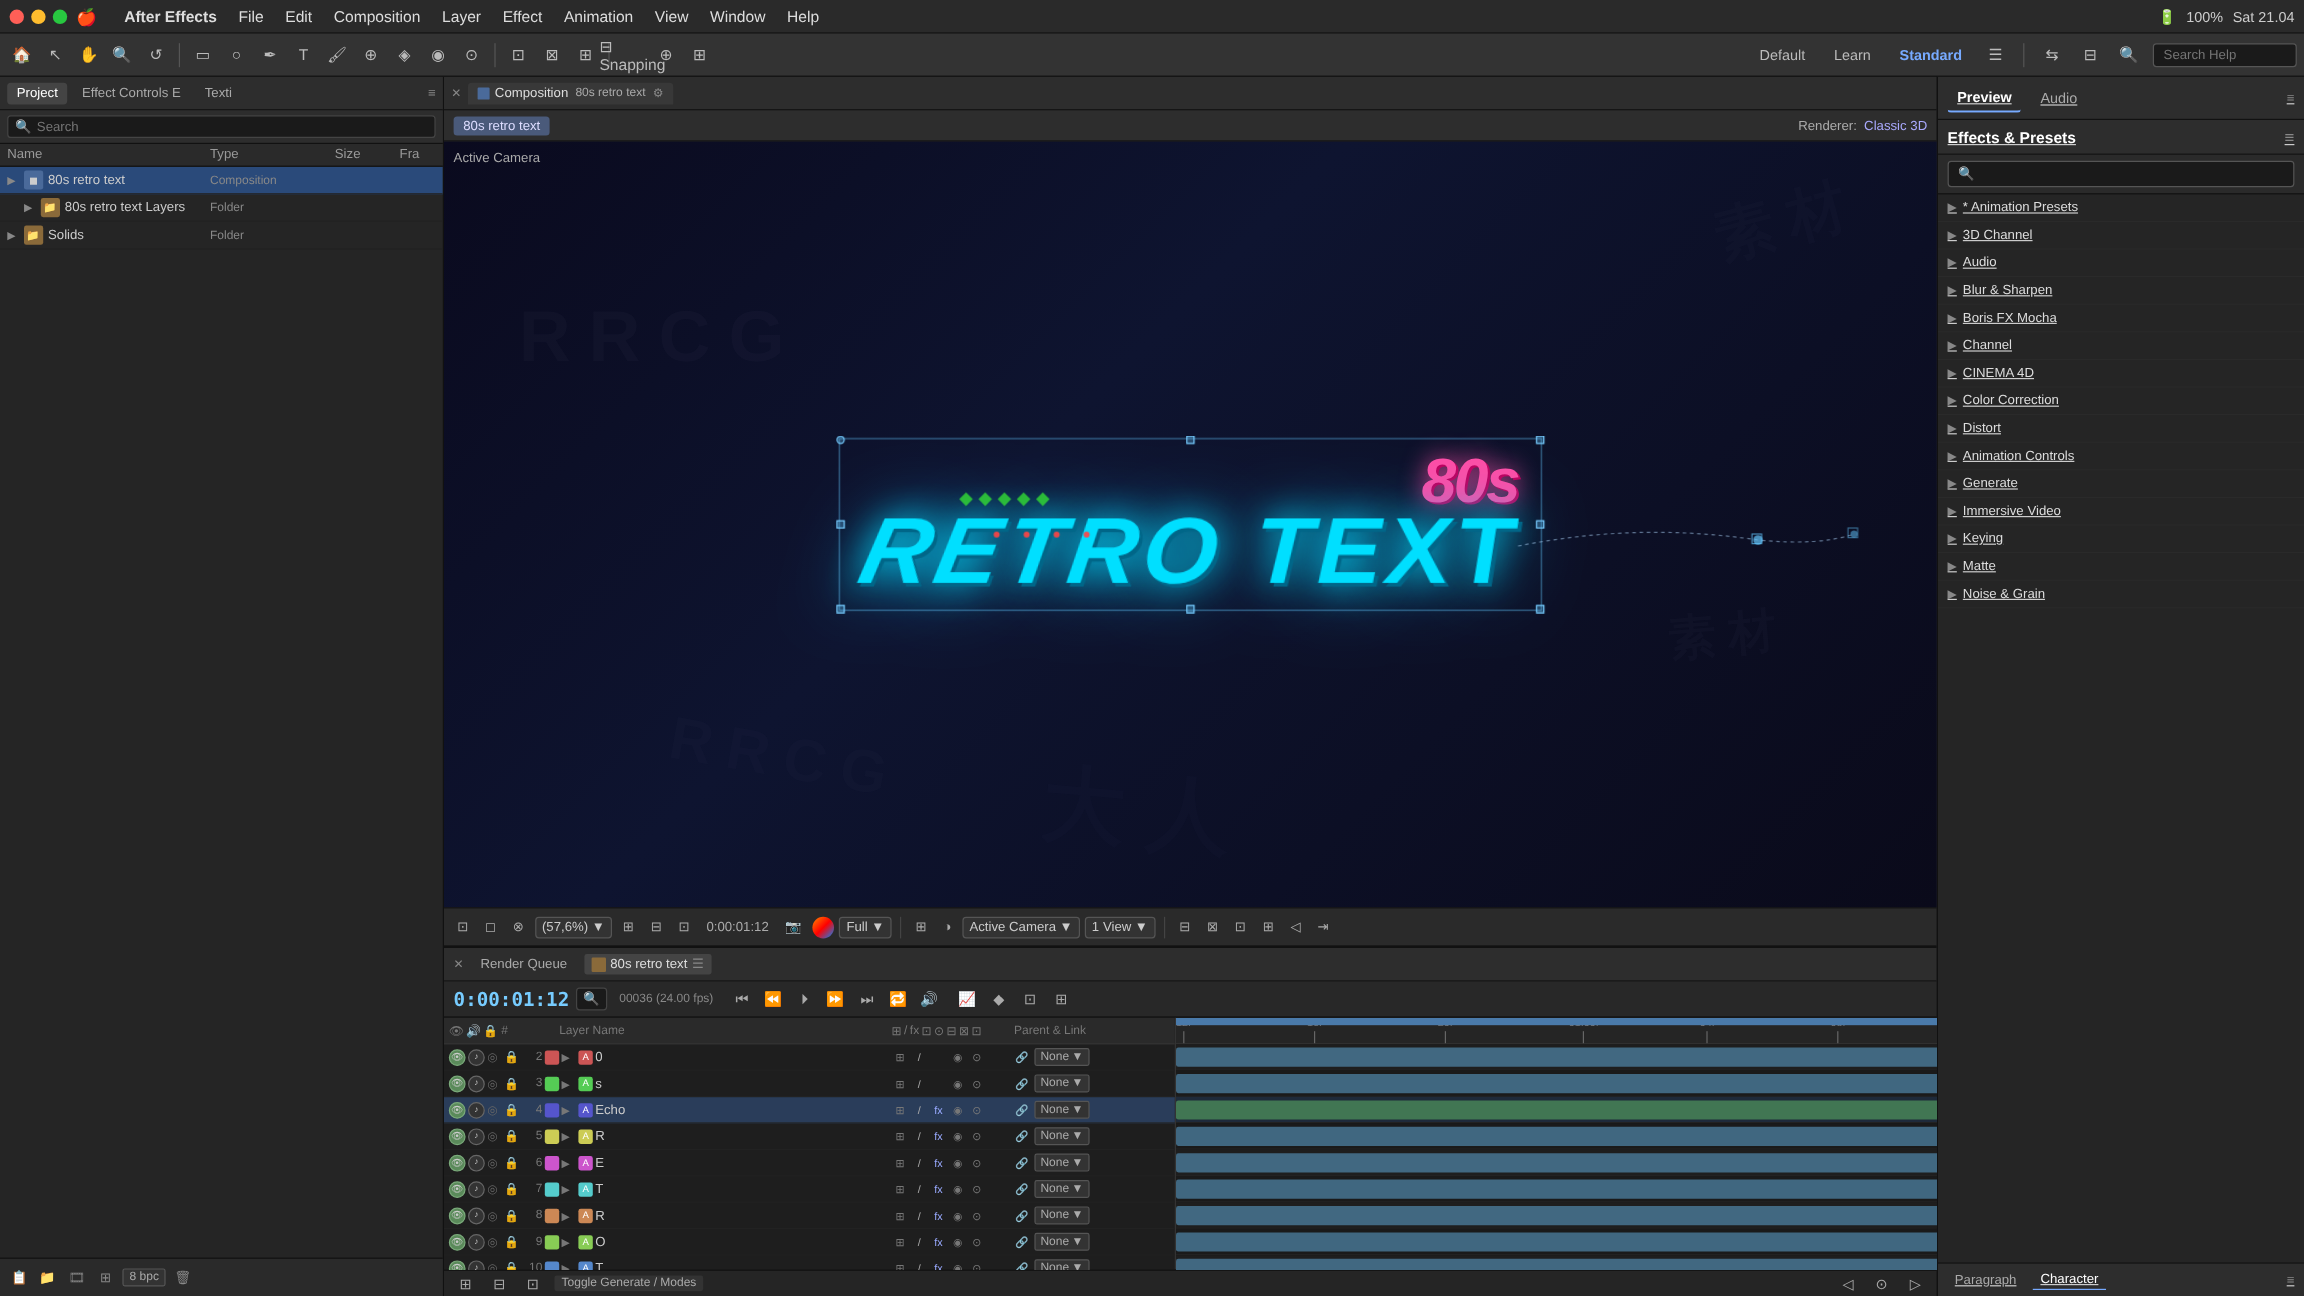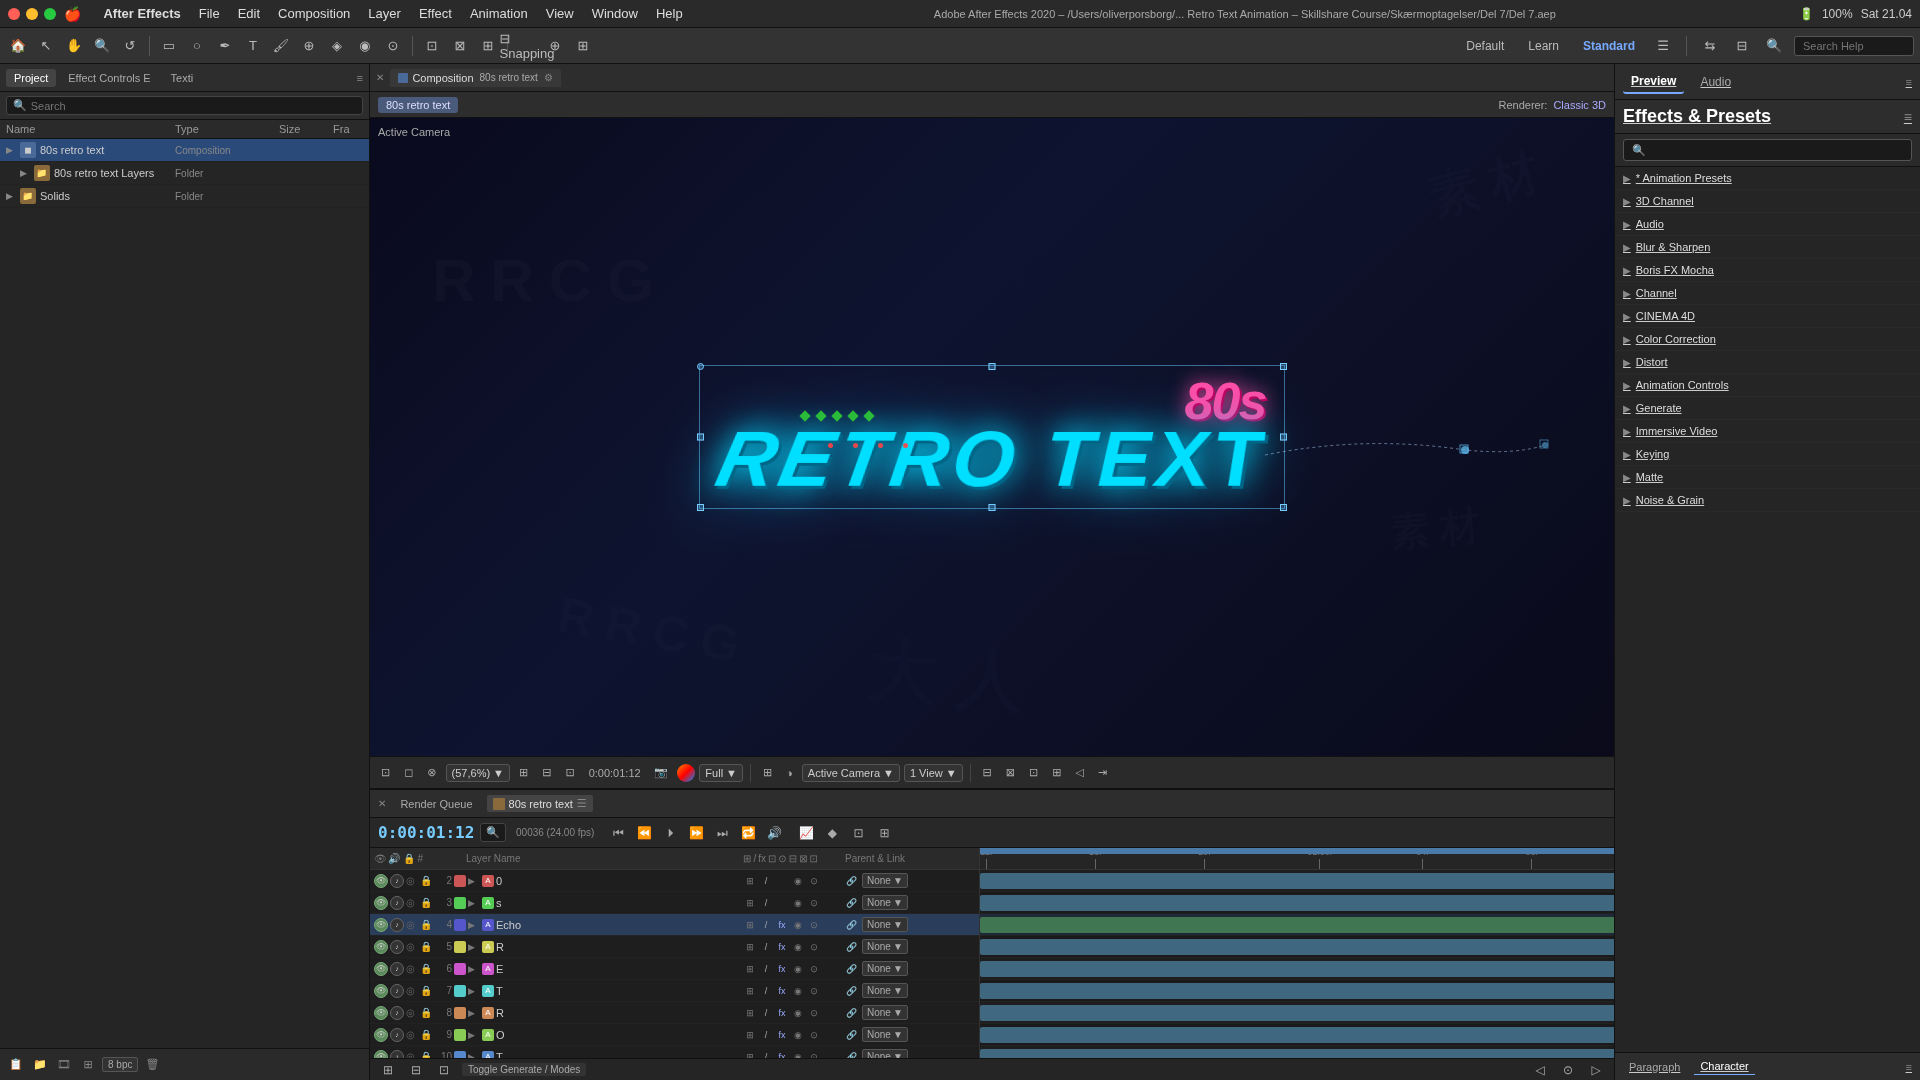--- a/index.html
+++ b/index.html
@@ -615,21 +615,21 @@
     }
     #effects-header {
       padding: 6px 8px;
       background: #2d2d2d;
       border-bottom: 1px solid #111;
       display: flex;
       align-items: center;
       justify-content: space-between;
     }
     .effects-title {
-      font-size: 18px;
+      font-size: 13px;
       font-weight: bold;
       color: #fff;
     }
     .effects-menu { color: #888; cursor: pointer; font-size: 14px; }
 
     #effects-search {
       padding: 5px 8px;
       background: #2a2a2a;
       border-bottom: 1px solid #111;
     }
@@ -718,21 +718,20 @@
     <span class="menu-item">File</span>
     <span class="menu-item">Edit</span>
     <span class="menu-item">Composition</span>
     <span class="menu-item">Layer</span>
     <span class="menu-item">Effect</span>
     <span class="menu-item">Animation</span>
     <span class="menu-item">View</span>
     <span class="menu-item">Window</span>
     <span class="menu-item">Help</span>
   </div>
-  <div class="title-center">Adobe After Effects 2020 – /Users/oliverporsborg/... Retro Text Animation – Skillshare Course/Skærmoptagelser/Del 7/Del 7.aep</div>
   <div class="mac-right">
     <span>🔋</span>
     <span>100%</span>
     <span>Sat 21.04</span>
   </div>
 </div>
 
 <div id="toolbar">
   <div class="tool-btn">🏠</div>
   <div class="tool-btn">↖</div>

